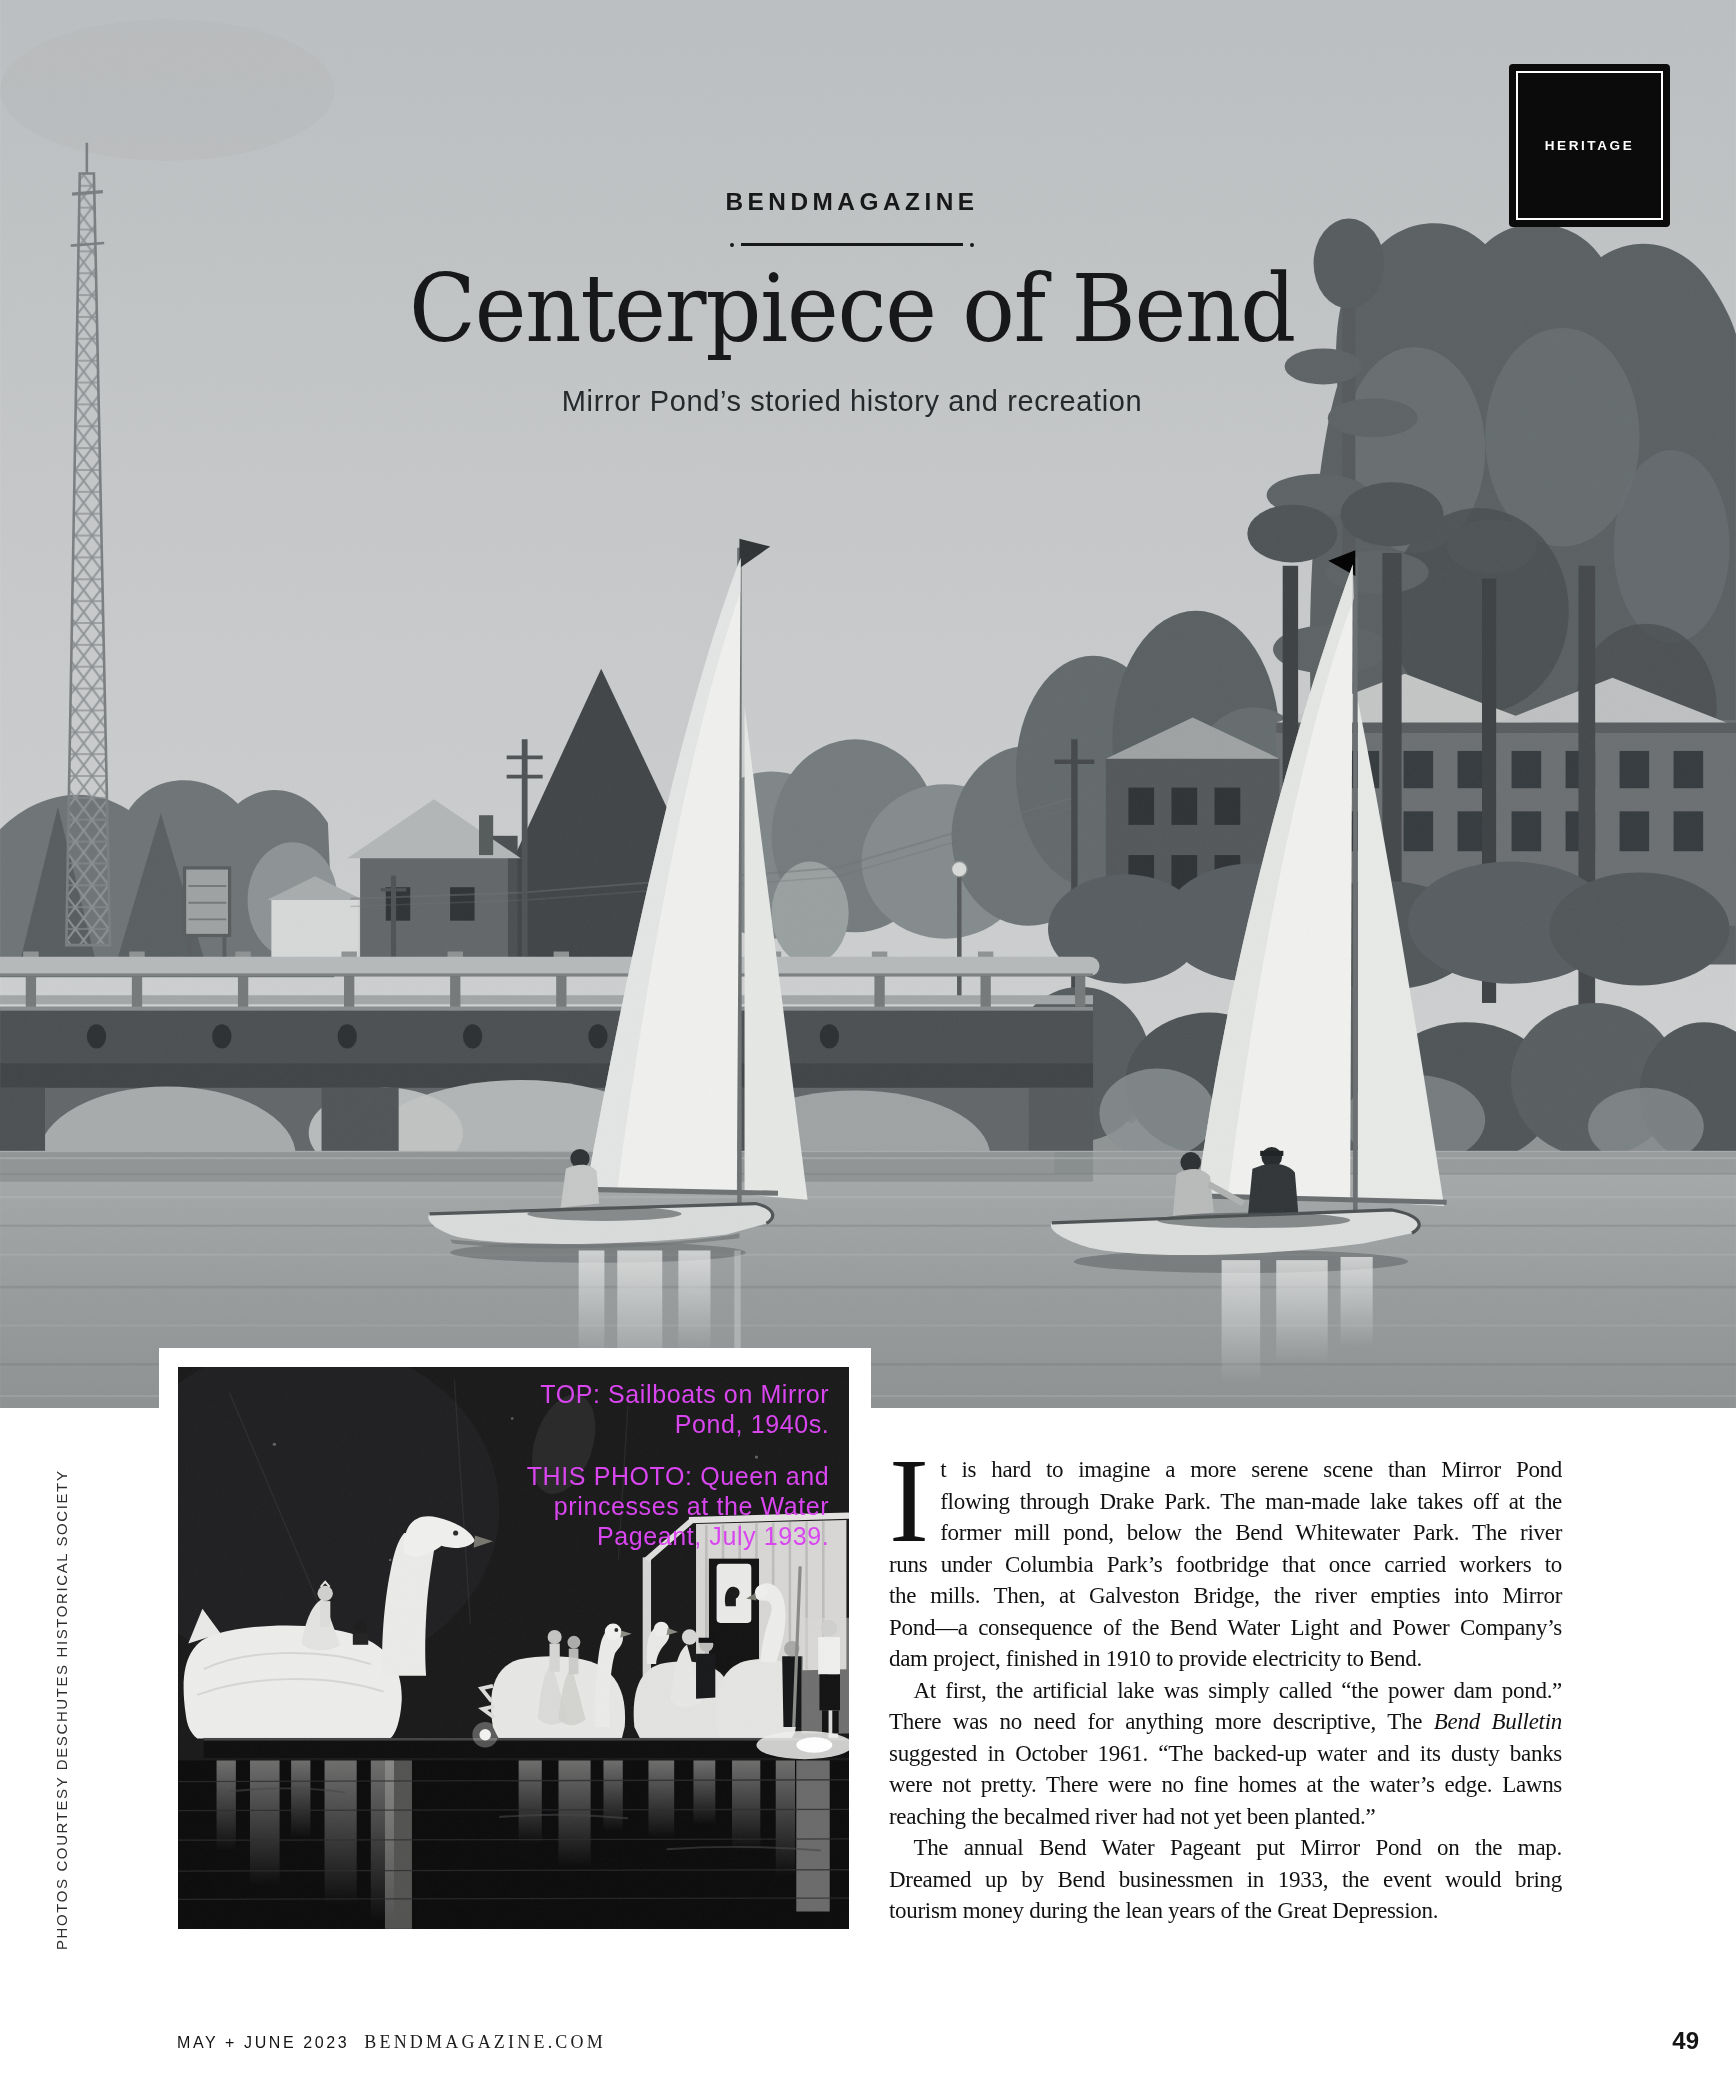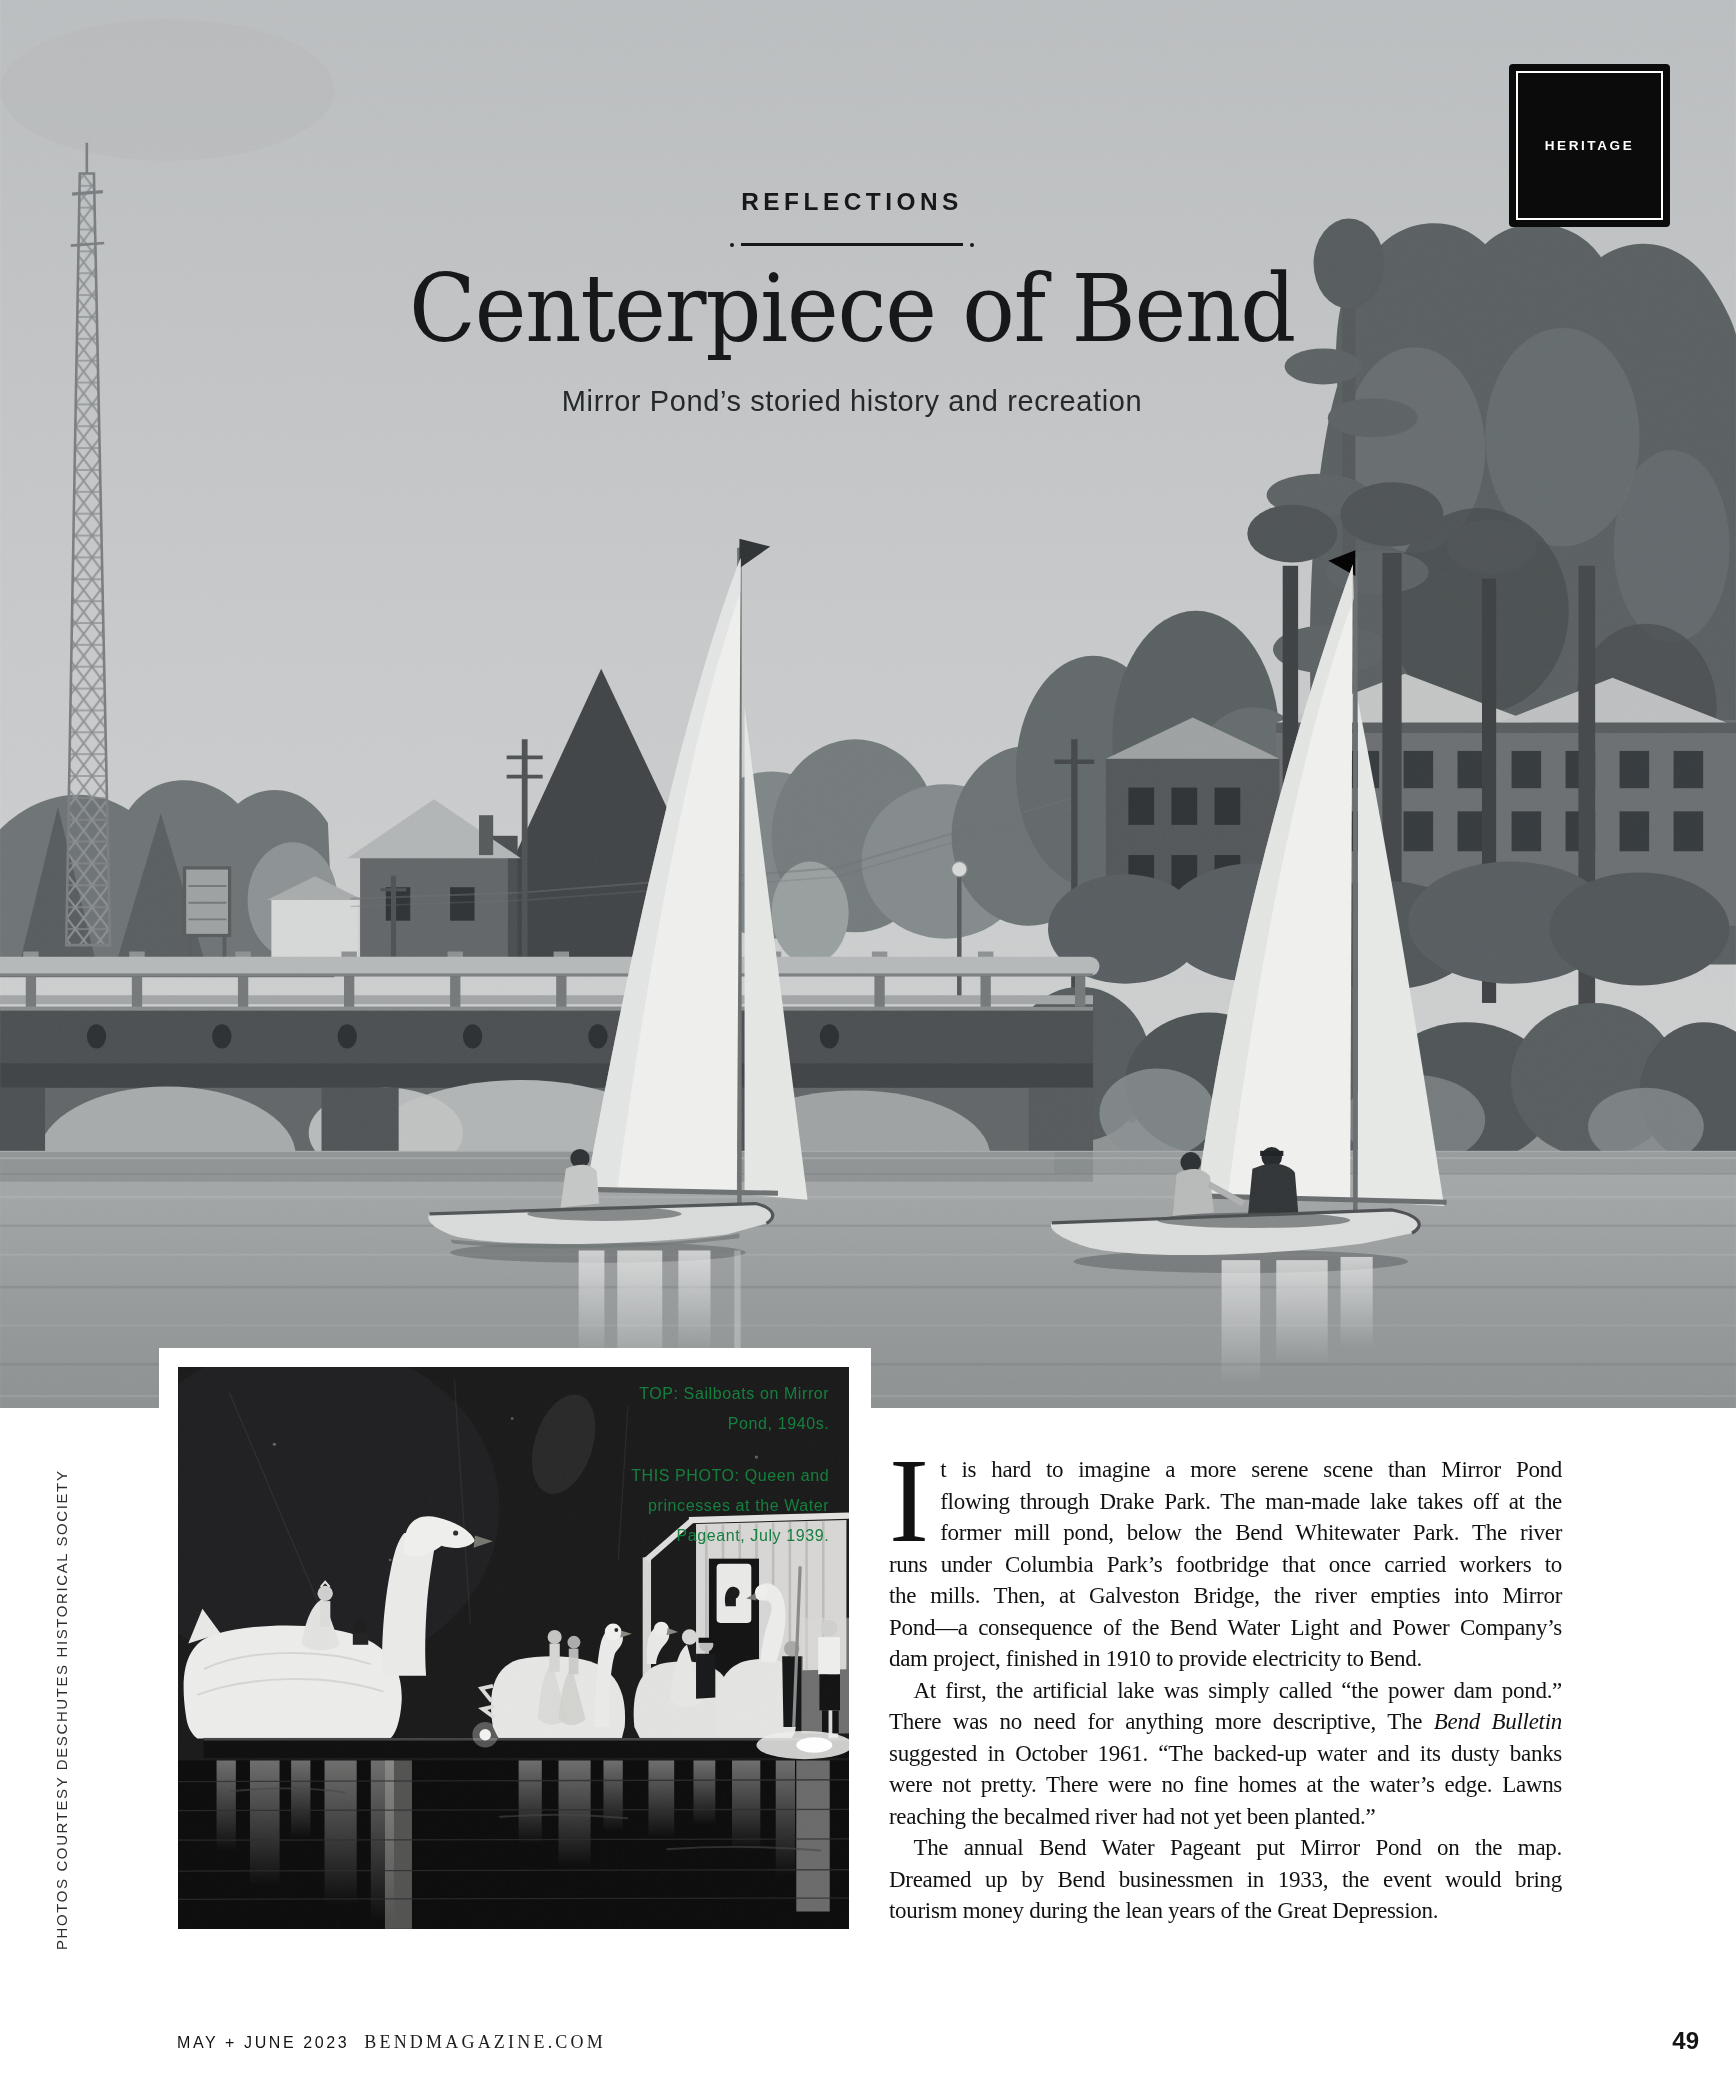--- a/index.html
+++ b/index.html
@@ -22,22 +22,22 @@
   .byline .by-name{font-weight:bold;}
   
   .badge{position:absolute;left:1509px;top:64px;width:161px;height:163px;background:#0b0b0c;border-radius:3.9px;}
   .badge-inner{position:absolute;left:7px;top:7px;right:7px;bottom:7px;border:2.6px solid #ffffff;
                display:flex;align-items:center;justify-content:center;}
   .badge-label{color:#ffffff;font-size:13.5px;font-weight:bold;letter-spacing:2.6px;}
   
   .inset{position:absolute;left:159px;top:1348px;width:712px;height:603px;background:#ffffff;}
   .inset-photo{position:absolute;left:19.3px;top:19.3px;width:671px;height:562px;background:#161617;overflow:hidden;}
   .inset-photo svg{position:absolute;left:0;top:0;}
-  .captions{position:absolute;top:11.6px;right:20px;text-align:right;color:#15803d;
-            font-size:16px;line-height:30px;letter-spacing:0.6px;}
+  .captions{position:absolute;top:11.6px;right:20px;text-align:right;color:#d946ef;
+            font-size:25px;line-height:30px;letter-spacing:0.6px;}
   .caption-block + .caption-block{margin-top:22px;}
   
   .body-col{position:absolute;left:889px;top:1454px;width:673px;
             font-family:"Liberation Serif",serif;font-size:23px;line-height:31.5px;
             letter-spacing:-0.3px;color:#121212;}
   .line{text-align:justify;text-align-last:justify;}
   .line.last{text-align-last:left;}
   .line.indent{text-indent:24.4px;}
   .drop{float:left;font-family:"Liberation Serif",serif;font-size:120px;line-height:87px;
         margin:2.6px 0 0 0;padding:0 11.6px 2.6px 0;}
@@ -348,21 +348,21 @@
         <path d="M1636 1902 L2165 1882 C2208 1890 2218 1906 2196 1918 L2120 1934 C1950 1956 1760 1958 1692 1940 C1652 1928 1628 1912 1636 1902 Z" fill="#dcdedd"></path>
         <path d="M1636 1902 L2165 1882 C2208 1890 2218 1906 2196 1918" fill="none" stroke="#4c5052" stroke-width="5"></path>
         <ellipse cx="1950" cy="1898" rx="150" ry="12" fill="#4a4e50" opacity="0.6"></ellipse>
       </g>
 
       <rect x="0" y="0" width="2700" height="2190" filter="url(#grain)" opacity="0.1"></rect>
     </svg>
   </div>
 
   <div class="header">
-    <div class="kicker">REFLECTIONS</div>
+    <div class="kicker">BENDMAGAZINE</div>
     <div class="divider"></div>
     <div class="title">Centerpiece of Bend</div>
     <div class="subtitle">Mirror Pond’s storied history and recreation</div>
   </div>
 
   <div class="badge">
     <div class="badge-inner">
       <span class="badge-label">HERITAGE</span>
     </div>
   </div>

